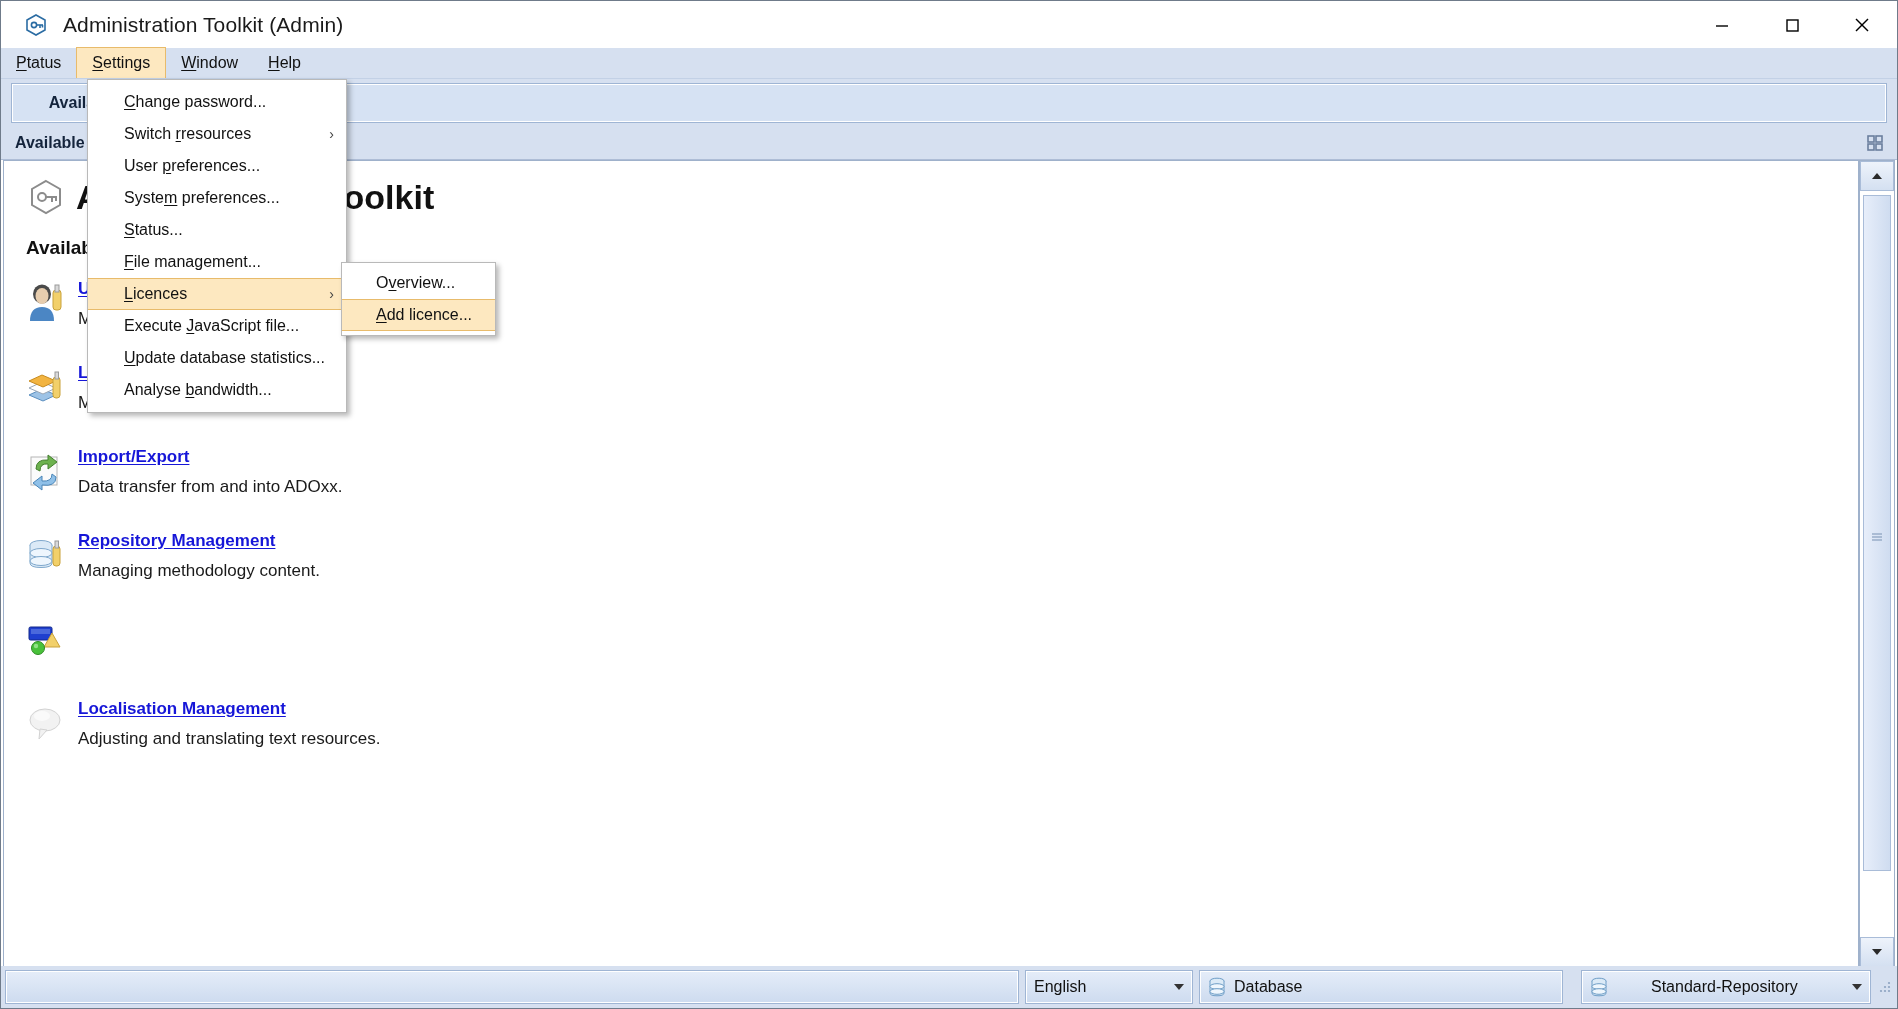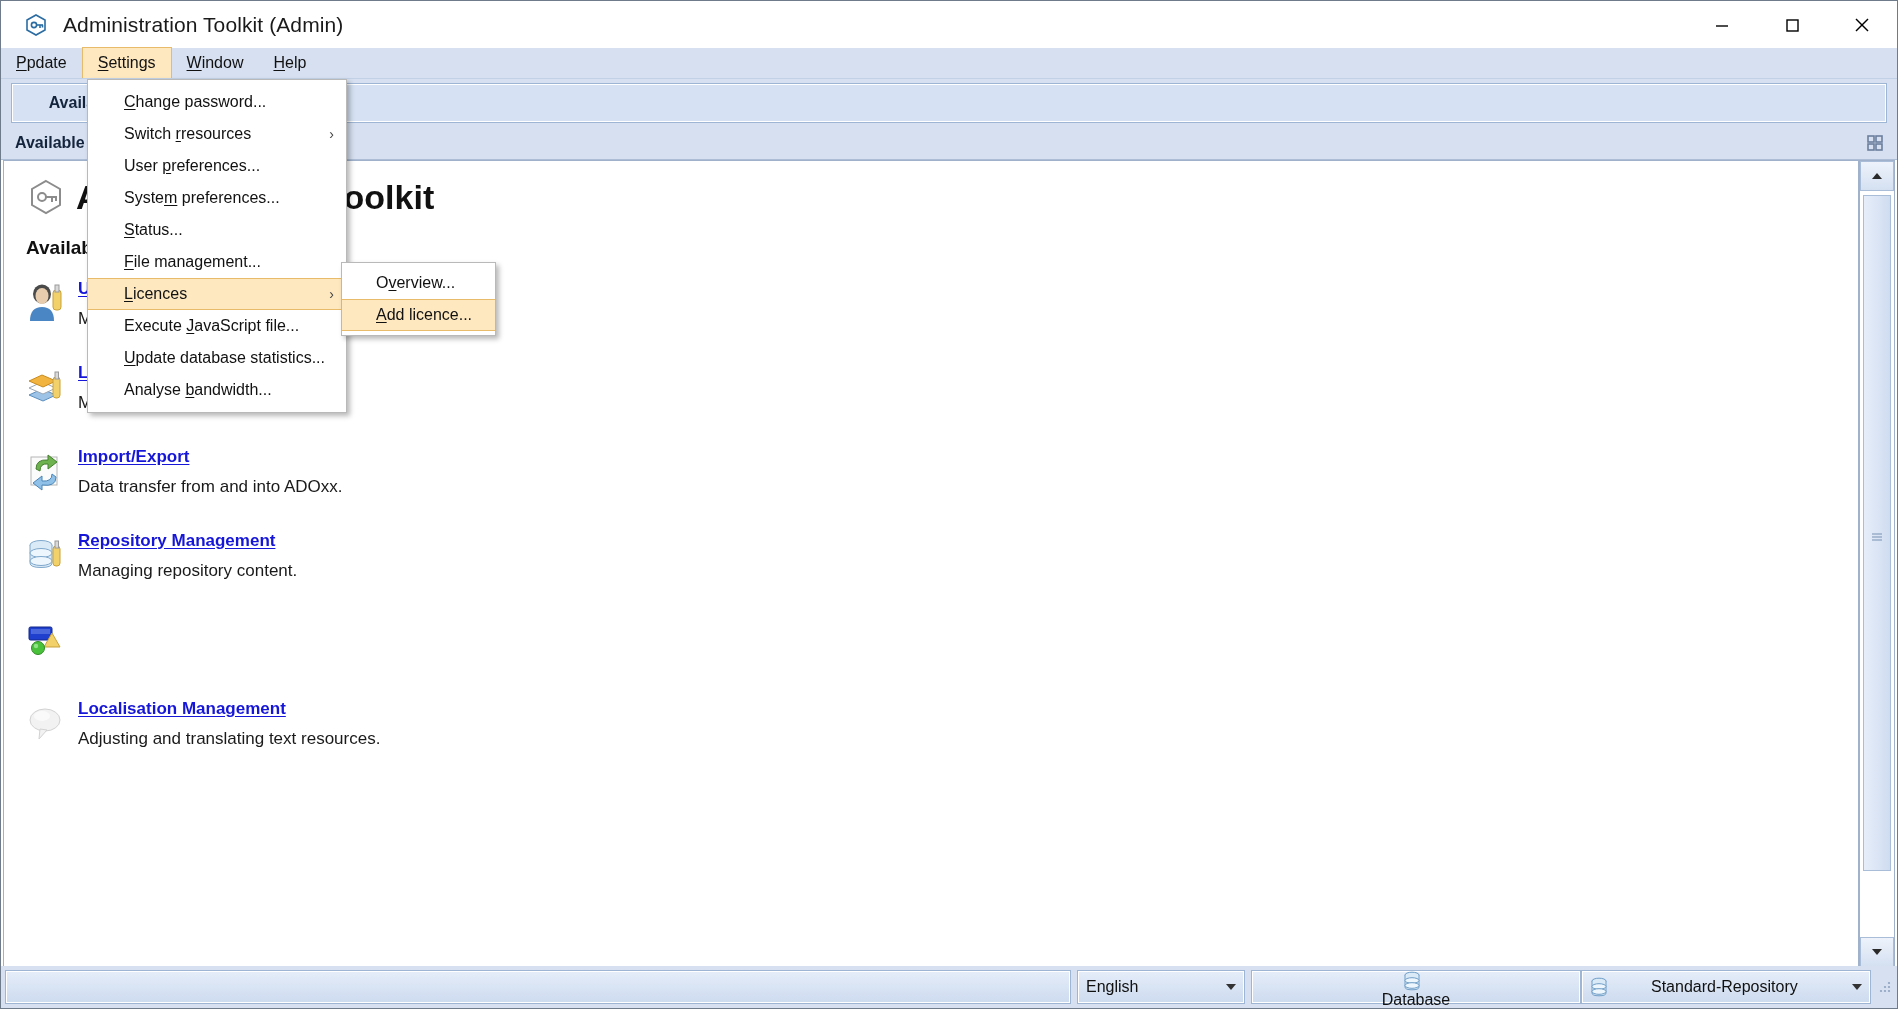--- a/index.html
+++ b/index.html
@@ -167,21 +167,21 @@
     height: 34px;
     background: linear-gradient(#e5edf9, #cddbef);
     border: 1px solid #9fb5d4;
     box-shadow: inset 0 0 0 1px #ffffff;
     display: flex; align-items: center;
     font-size: 16px; color: #111;
     padding: 0 8px;
   }
   .sb-msg { flex: 1; margin-right: 6px; }
   .sb-lang { width: 168px; margin-right: 6px; justify-content: space-between; }
-  .sb-db { width: 330px; margin-right: 0; flex-direction: column; }
+  .sb-db { width: 364px; margin-right: 18px; }
   .sb-repo { width: 290px; justify-content: space-between; }
   .sb-grip { width: 16px; height: 16px; margin-left: 6px; }
   .caret { width: 0; height: 0; border-left: 5px solid transparent; border-right: 5px solid transparent; border-top: 6px solid #333; }
   .db-ico { width: 18px; height: 20px; margin-right: 8px; flex: 0 0 18px; }
 
   
   .dropdown {
     position: absolute; left: 86px; top: 78px;
     width: 260px;
     background: #ffffff;
@@ -257,21 +257,21 @@
             <line x1="5" y1="5" x2="17" y2="17" stroke="#000" stroke-width="1.4"></line>
             <line x1="17" y1="5" x2="5" y2="17" stroke="#000" stroke-width="1.4"></line>
           </svg>
       </div>
     </div>
   </div>
 
   <div class="menubar">
     <div class="menu-item">
         <span class="u">P</span>
-        <span>pdate</span>
+        <span>tatus</span>
       </div>
     <div class="menu-item active">
         <span class="u">S</span>
         <span>ettings</span>
       </div>
     <div class="menu-item">
         <span class="u">W</span>
         <span>indow</span>
       </div>
     <div class="menu-item">
@@ -369,21 +369,21 @@
             <ellipse cx="15" cy="12" rx="11" ry="4.5" fill="#dbeaf7" stroke="#7fa8cc"></ellipse>
             <path d="M4 12 L4 30 Q4 34.5 15 34.5 Q26 34.5 26 30 L26 12" fill="#dbeaf7" stroke="#7fa8cc"></path>
             <ellipse cx="15" cy="20" rx="11" ry="4.5" fill="#eef6fd" stroke="#7fa8cc"></ellipse>
             <ellipse cx="15" cy="28" rx="11" ry="4.5" fill="#eef6fd" stroke="#7fa8cc"></ellipse>
             <rect x="27" y="13" width="7" height="20" rx="3" fill="#f2d06a" stroke="#c9a23a"></rect>
             <rect x="29" y="8" width="3.5" height="7" fill="#d9d9d9" stroke="#9a9a9a"></rect>
           </svg>
         </span>
         <div class="card-body">
           <div class="card-title">Repository Management</div>
-          <div class="card-desc">Managing repository content.</div>
+          <div class="card-desc">Managing methodology content.</div>
         </div>
       </div>
 
       <div class="card">
         <span class="card-icon">
           <svg width="40" height="44" viewBox="0 0 40 44">
             <rect x="3" y="10" width="23" height="13" rx="1.5" fill="#1f3fcf" stroke="#12288a"></rect>
             <rect x="5" y="12" width="19" height="5" fill="#5a77e0" opacity="0.75"></rect>
             <polygon points="26,16 34,30 18,30" fill="#f2d06a" stroke="#c9a23a"></polygon>
             <circle cx="12" cy="31" r="6.5" fill="#49c13a" stroke="#2f8b25"></circle>

